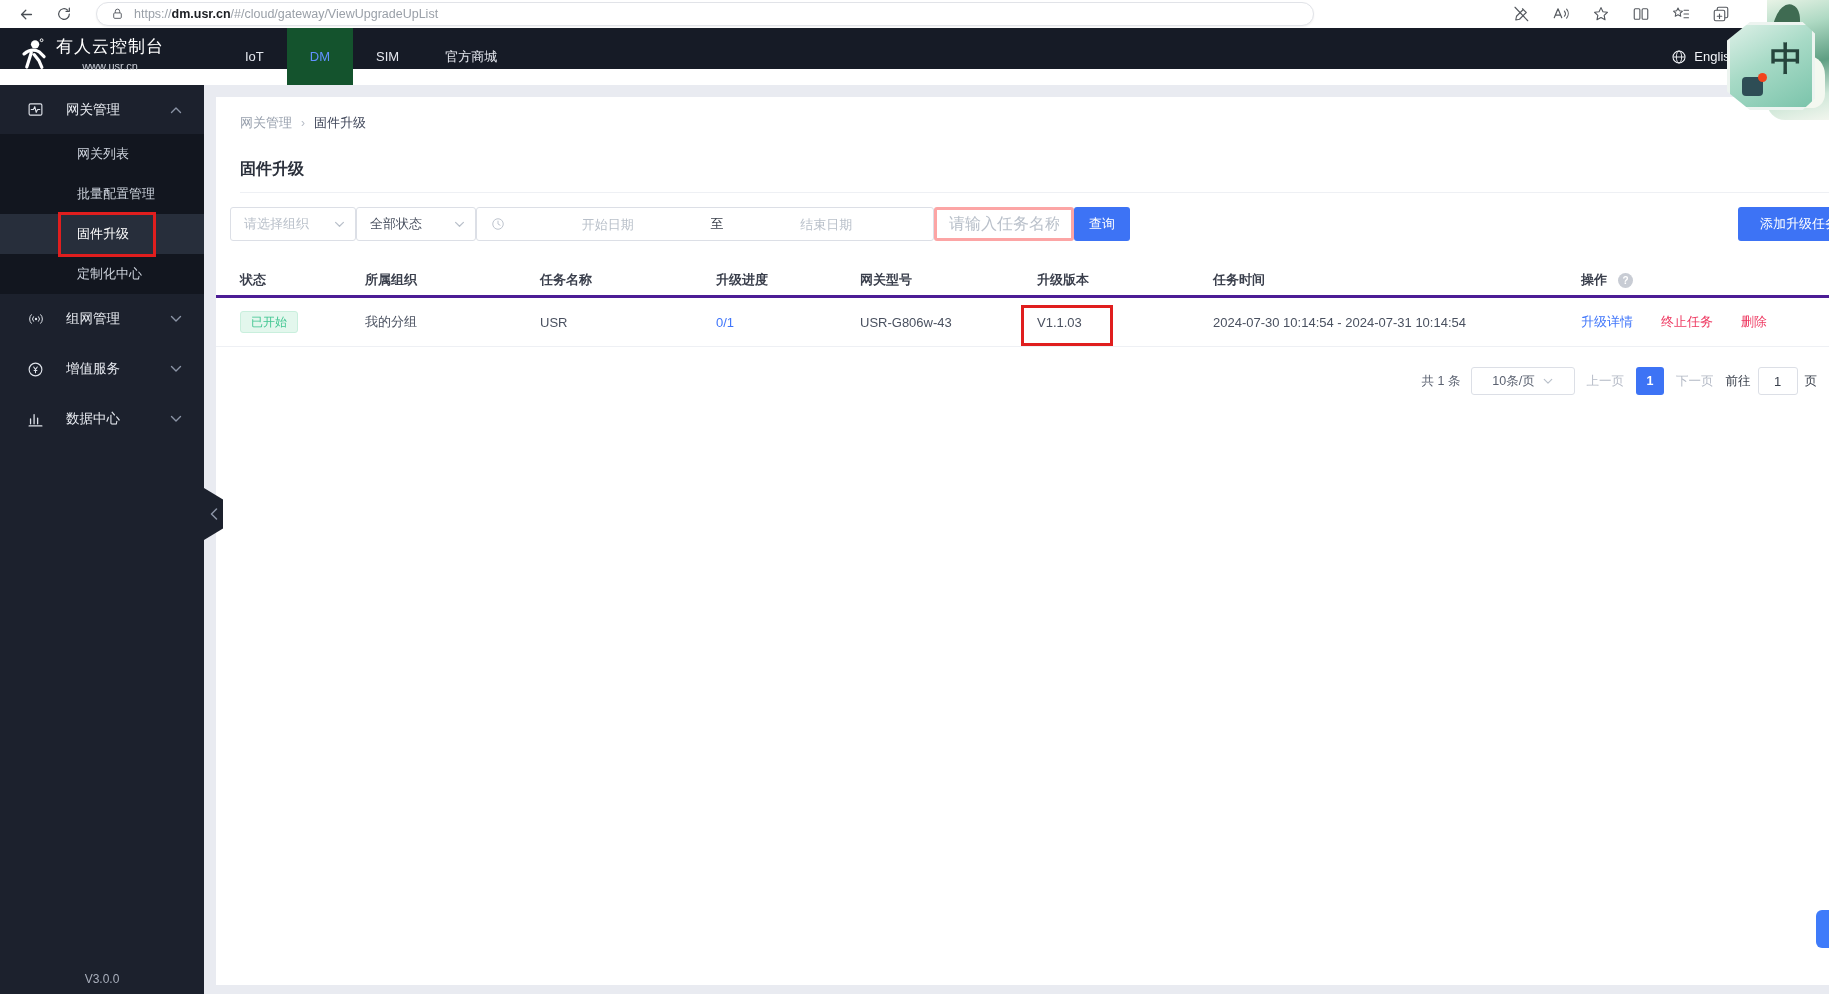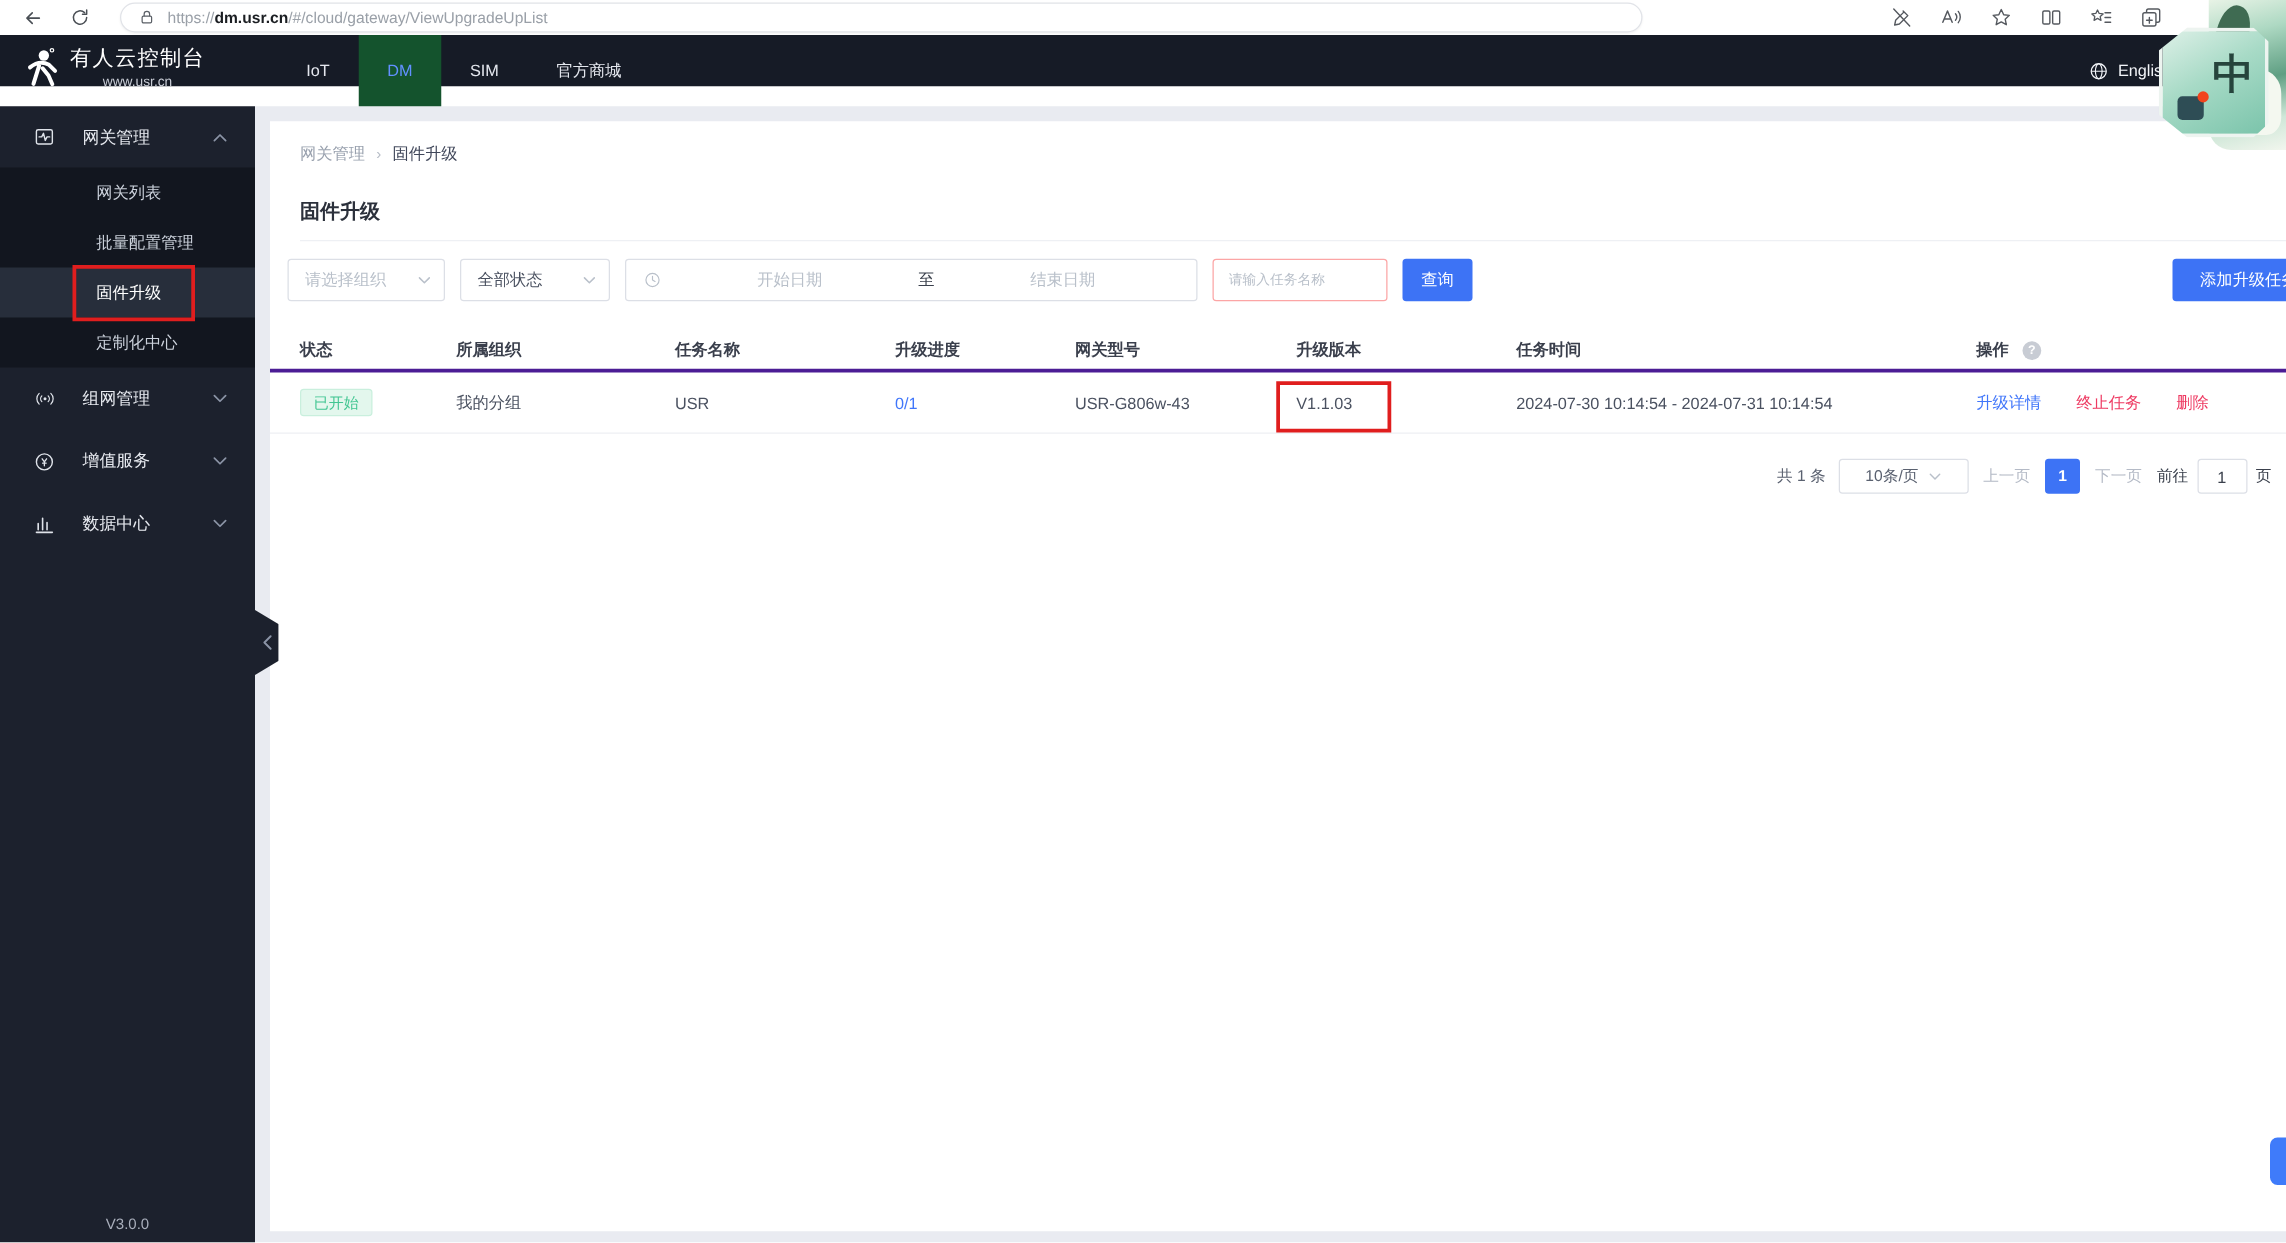--- a/index.html
+++ b/index.html
@@ -44,33 +44,33 @@
   
   .content{position:absolute;top:85px;left:204px;width:1625px;height:909px;background:#e9ebf1;padding:12px 0 9px 12px}
   .panel{position:relative;background:#fff;width:1613px;height:100%;overflow:visible}
 
   .breadcrumb{position:absolute;top:17px;left:24px;font-size:13px;color:#99a1ae;display:flex;gap:9px;align-items:center}
   .breadcrumb .crumb-cur{color:#40475a}
   .breadcrumb .sep{color:#b6bcc6;font-size:12px}
   .page-title{position:absolute;top:62px;left:24px;font-size:16px;font-weight:bold;color:#2b303b}
   .title-divider{position:absolute;top:95px;left:24px;right:0;height:1px;background:#eef0f4}
 
-  .filter-row{position:absolute;top:110px;left:14px;height:34px;display:flex;gap:12px;align-items:flex-end}
+  .filter-row{position:absolute;top:110px;left:14px;height:34px;display:flex;align-items:flex-end}
   .sel{height:34px;border:1px solid #dcdfe6;border-radius:3px;display:flex;align-items:center;padding:0 10px 0 13px;cursor:pointer;background:#fff}
   .sel .sel-text{font-size:13px}
   .sel .ph{color:#b9c0ca}
   .sel .val{color:#4a5160}
   .sel .schev{margin-left:auto;color:#b9c0ca}
   .sel-org{width:126px}.sel-status{width:120px}
   .daterange{width:458px;height:34px;border:1px solid #dcdfe6;border-radius:3px;display:flex;align-items:center;padding:0 10px;background:#fff}
   .daterange .clock{color:#b9c0ca;margin:0 6px 0 4px}
-  .daterange input{border:none;outline:none;flex:1;text-align:center;font-size:13px;color:#4a5160;font-family:Liberation Serif, serif;min-width:0}
+  .daterange input{border:none;outline:none;flex:1;text-align:center;font-size:13px;color:#4a5160;font-family:Liberation Sans, sans-serif;min-width:0}
   .daterange input::placeholder{color:#b9c0ca}
   .daterange .to{color:#3a404c;font-size:13px;padding:0 6px}
-  .task-input{width:140px;height:34px;border:1px solid #fca5a5;border-radius:3px;padding:0 12px;font-size:11px;color:#4a5160;outline:none;font-family:inherit}
+  .task-input{width:140px;height:34px;border:3px solid #fca5a5;border-radius:3px;padding:0 12px;font-size:16px;color:#4a5160;outline:none;font-family:inherit}
   .task-input::placeholder{color:#b9c0ca}
   .btn-primary{height:34px;background:#3d73f5;color:#fff;border:none;border-radius:3px;font-size:13px;cursor:pointer;font-family:Liberation Sans, sans-serif}
   .btn-query{width:56px}
   .btn-add{position:absolute;top:110px;right:-31px;width:122px;text-align:center;z-index:2}
 
   .thead{position:absolute;top:168px;left:0;right:0;height:30px;display:flex;align-items:center;padding-left:24px;font-size:13px;font-weight:bold;color:#3a3f4c}
   .trow{position:absolute;top:198px;left:0;right:0;height:52px;display:flex;align-items:center;padding-left:24px;font-size:13px;color:#4a5160;border-top:3px solid #4c1d95;border-bottom:1px solid #eef0f4}
   .c1{width:125px}.c2{width:175px}.c3{width:176px}.c4{width:144px}.c5{width:177px}.c6{width:176px}.c7{width:368px}.c8{flex:1;display:flex;align-items:center;gap:6px}
   .help{width:15px;height:15px;border-radius:50%;background:#c8ccd4;color:#fff;font-size:10px;display:inline-flex;align-items:center;justify-content:center;margin-left:5px;cursor:pointer}
   .badge{display:inline-block;padding:4px 10px;background:#e3f7ed;border:1px solid #c9efdd;border-radius:3px;color:#42c692;font-size:12px;line-height:1}

